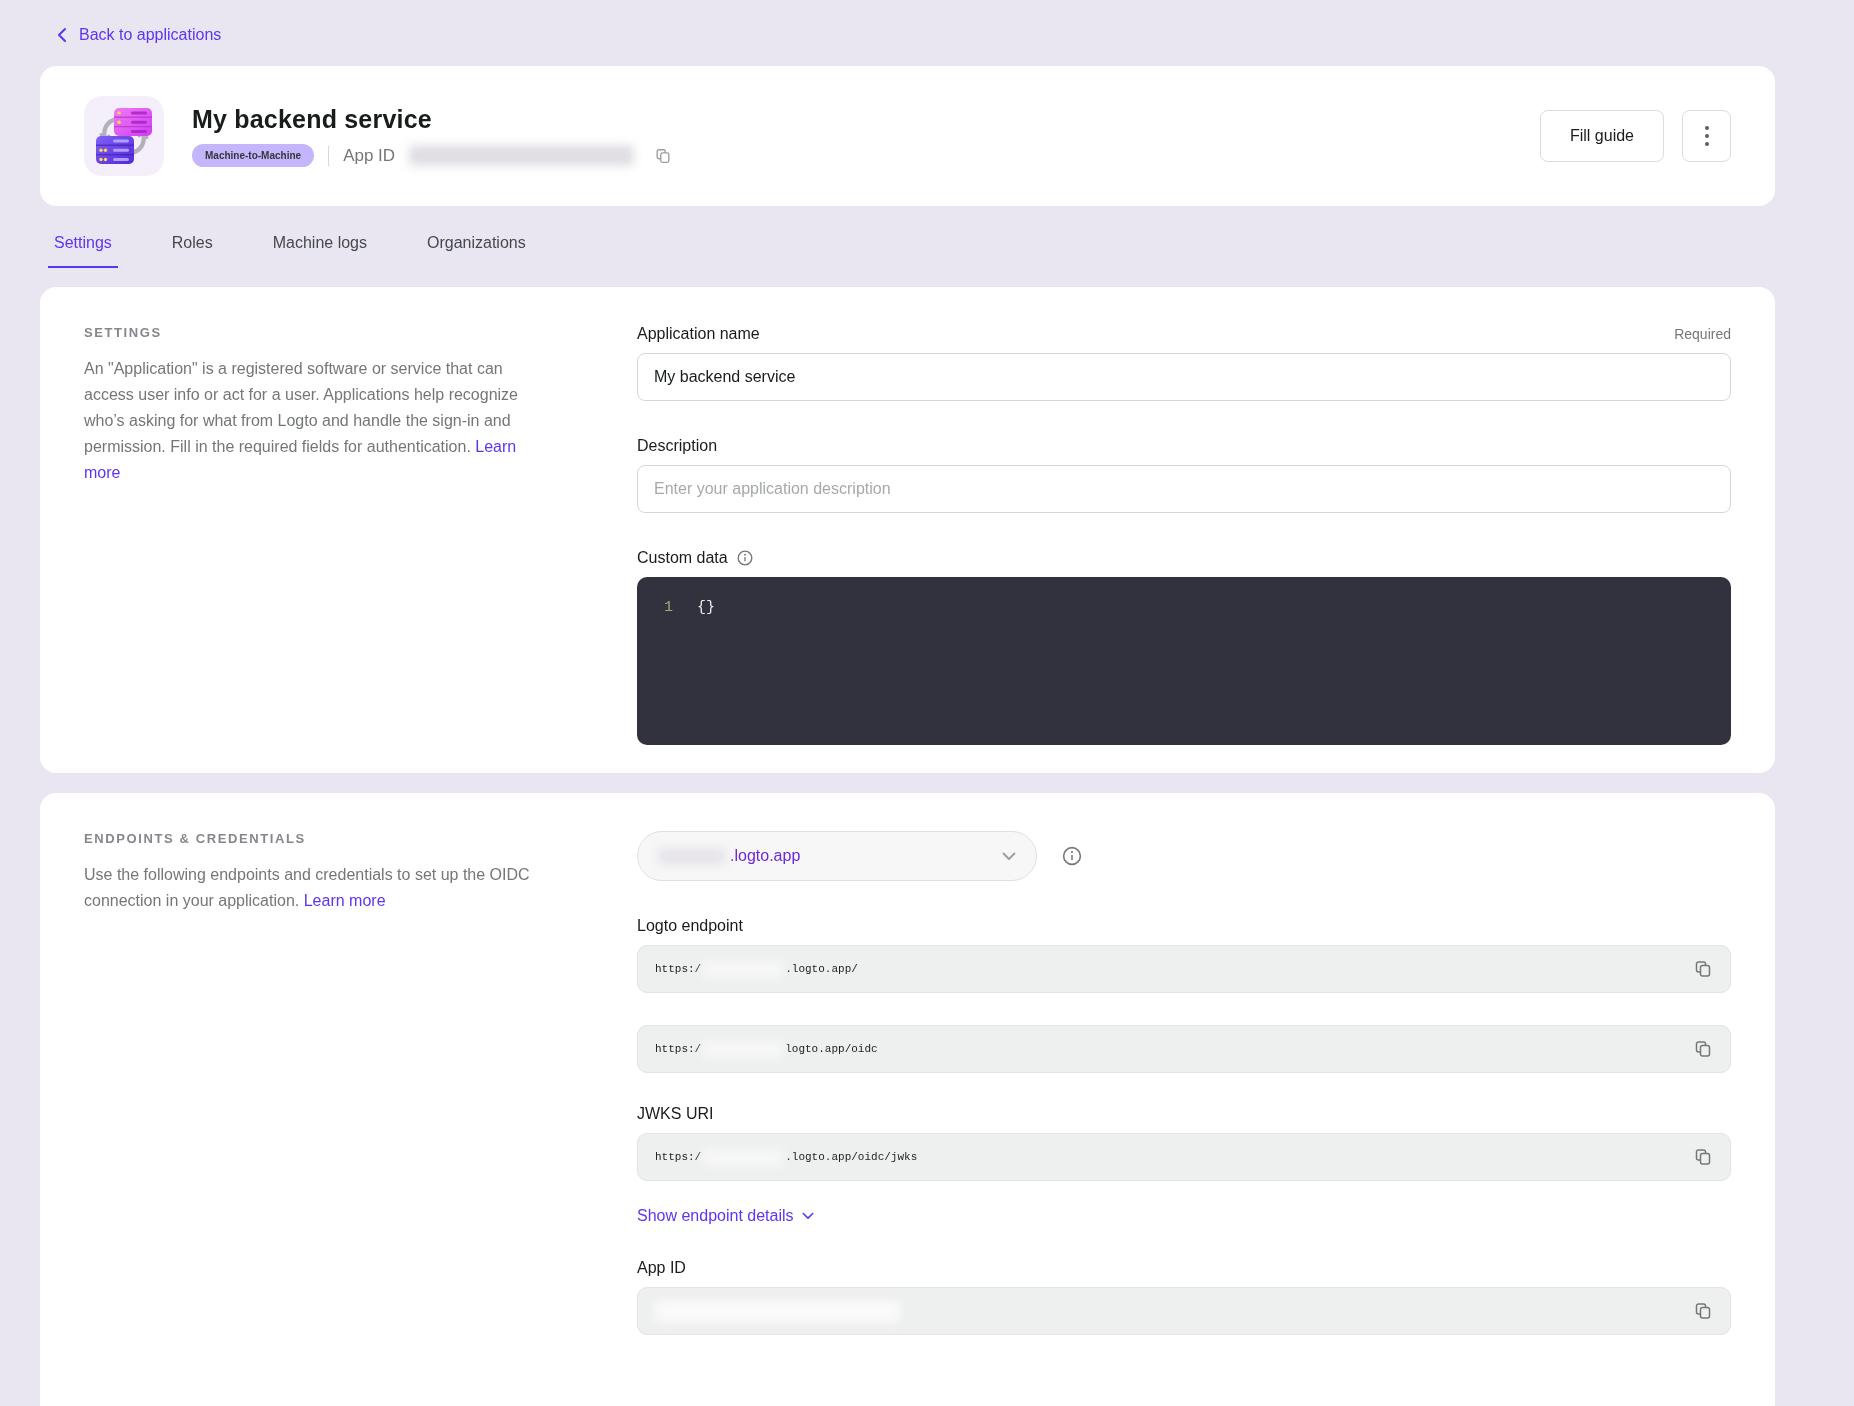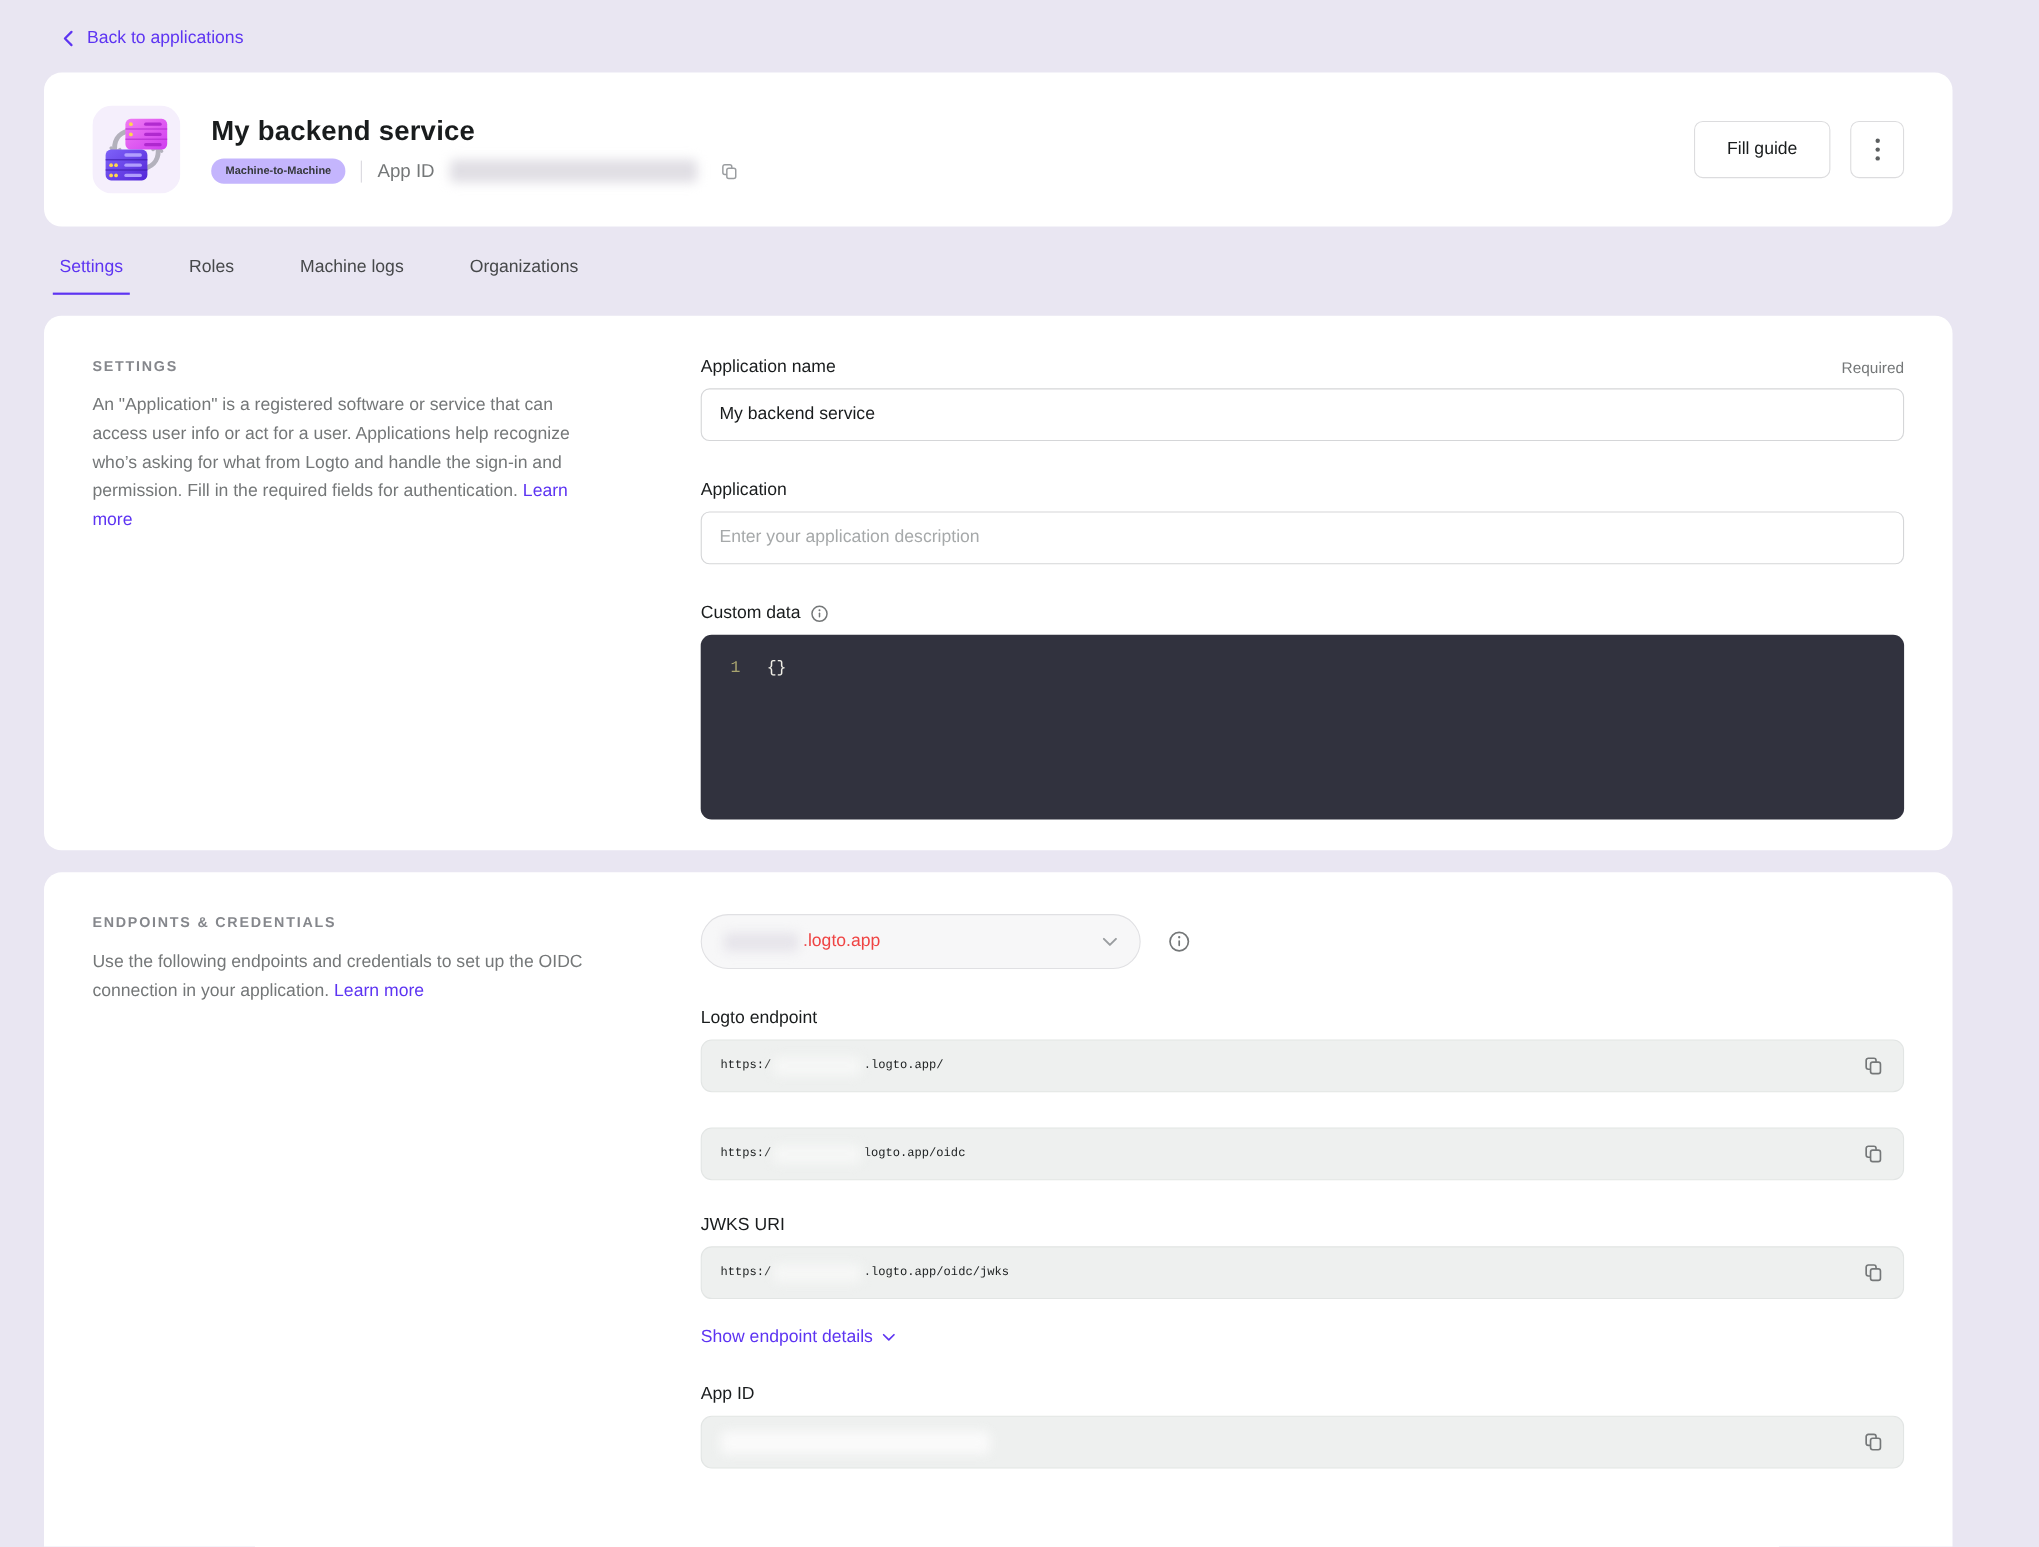--- a/index.html
+++ b/index.html
@@ -81,21 +81,21 @@
 
   
   .endpoints-card { padding-bottom: 80px; min-height: 660px; }
   .domain-row { display: flex; align-items: center; gap: 24px; margin-bottom: 36px; }
   .domain-select {
     width: 400px; height: 50px; border-radius: 25px; background: #f7f7f8;
     border: 1px solid #e0e0e3; display: flex; align-items: center;
     padding: 0 20px; cursor: pointer; gap: 2px;
   }
   .redact-domain { width: 68px; height: 17px; background: #e6e4ea; margin-right: 2px; }
-  .domain-text { font-size: 16px; color: #ef4444; }
+  .domain-text { font-size: 16px; color: #6d28d9; }
   .domain-select svg { margin-left: auto; }
   .readonly-field {
     height: 48px; background: #eef0ef; border: 1px solid #e2e5e4; border-radius: 10px;
     display: flex; align-items: center; padding: 0 17px;
     font-family: "Liberation Mono", monospace; font-size: 11px; color: #1b1e1f;
   }
   .redact-ep { width: 80px; height: 17px; background: #f6f7f6; margin: 0 2px; }
   .redact-appid { width: 245px; height: 21px; background: #fafafa; }
   .copy-btn { margin-left: auto; cursor: pointer; display: flex; }
   .show-details { display: flex; align-items: center; gap: 8px; margin: 26px 0 34px; cursor: pointer; }
@@ -197,21 +197,21 @@
     <div class="col-right">
       <div class="field-group">
         <div class="label-row">
           <span class="field-label">Application name</span>
           <span class="required-tag">Required</span>
         </div>
         <input class="text-input" type="text" value="My backend service" style="">
       </div>
       <div class="field-group">
         <div class="label-row">
-          <span class="field-label">Application</span>
+          <span class="field-label">Description</span>
         </div>
         <input class="text-input" type="text" placeholder="Enter your application description" style="">
       </div>
       <div class="field-group" style="margin-bottom:0;">
         <div class="label-row" style="justify-content:flex-start;">
           <span class="field-label">
             <span>Custom data</span>
             <span style="display:flex;">
               <svg width="18" height="18" viewBox="0 0 20 20">
                   <circle cx="10" cy="10" r="7.6" fill="none" stroke="#747778" stroke-width="1.5"></circle>

